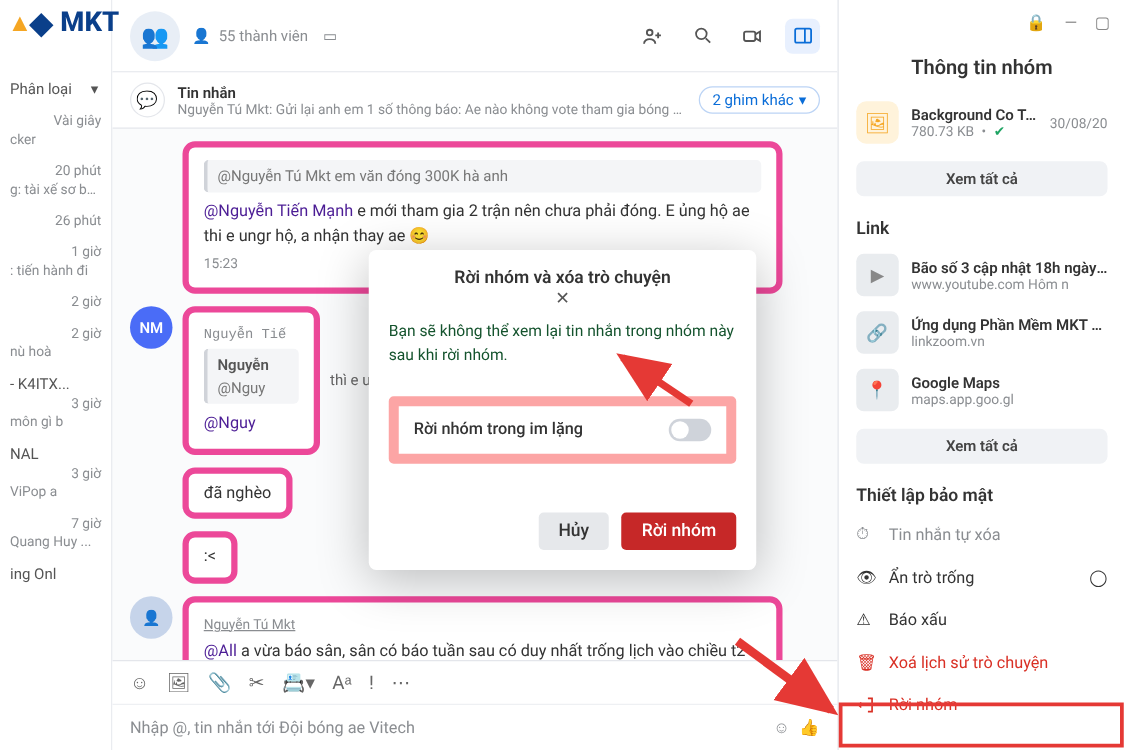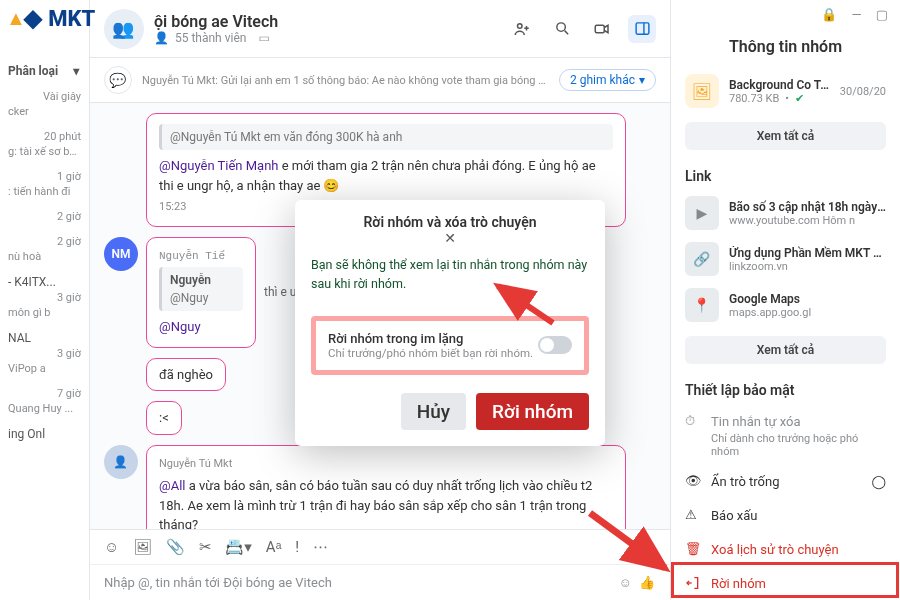--- a/index.html
+++ b/index.html
@@ -6,21 +6,21 @@
   body { width: 900px; height: 600px; overflow: hidden; background: #f5f6f8; position: relative; font-size: 13px; color: #333; }
 
   .root { display: flex; width: 100%; height: 100%; }
 
   
   .left-col { width: 90px; background: #fff; border-right: 1px solid #e4e6eb; padding-top: 58px; overflow: hidden; }
   .left-item { padding: 6px 8px; border-bottom: 0; display:flex; flex-direction:column; align-items:flex-end; gap:2px;}
   .left-item .time { font-size: 11px; color: #8a8d91; text-align: center; }
   .left-item .snip { font-size: 11px; color: #8a8d91; white-space: nowrap; overflow: hidden; text-overflow: ellipsis; max-width:80px; text-align:left; align-self:stretch;}
   .left-item .name { font-size: 12px; color:#555; white-space: nowrap; overflow: hidden; text-overflow: ellipsis; max-width:80px; text-align:left; align-self:stretch;}
-  .filter-row { font-size:12px; color:#555; padding:6px 8px; display:flex; align-items:center; gap:15px;font-weight:bold;}
+  .filter-row { font-size:12px; color:#555; padding:6px 8px; display:flex; align-items:center; gap:15px;}
 
   
   .main-col { flex: 1; display: flex; flex-direction: column; background: #fafbfc; min-width:0;}
   .chat-header { height: 58px; background:#fff; border-bottom:1px solid #e4e6eb; display:flex; align-items:center; justify-content:space-between; padding:0 14px;}
   .chat-header-left { display:flex; align-items:center; gap:10px;}
   .group-avatar { width:40px; height:40px; border-radius:50%; background:#e8eef6; display:flex; align-items:center; justify-content:center; font-size:18px;}
   .chat-title { font-size:16px; font-weight:600; color:#333; }
   .chat-sub { font-size:12px; color:#8a8d91; display:flex; align-items:center; gap:6px;}
   .chat-header-right { display:flex; gap:12px; color:#555; align-items:center;}
   .hdr-btn { width:28px; height:28px; display:flex; align-items:center; justify-content:center; border-radius:6px; cursor:pointer; }
@@ -30,21 +30,21 @@
   .pin-icon { width:28px; height:28px; border-radius:50%; background:#fff; border:1px solid #e4e6eb; display:flex; align-items:center; justify-content:center; color:#0a6dd8; font-size:14px;}
   .pin-text { flex:1; min-width:0;}
   .pin-text .pt-title { font-size:12px; font-weight:600;}
   .pin-text .pt-line { font-size:11px; color:#8a8d91; white-space:nowrap; overflow:hidden; text-overflow:ellipsis;}
   .pin-chip { border:1px solid #bcd4f5; color:#0a6dd8; border-radius:14px; padding:3px 10px; font-size:12px; display:flex; align-items:center; gap:4px;}
 
   .messages { flex:1; overflow:hidden; padding:10px 14px; display:flex; flex-direction:column; gap:10px;}
   .msg-row { display:flex; gap:8px; align-items:flex-start;}
   .avatar { width:34px; height:34px; border-radius:50%; background:#c6d4ea; display:flex; align-items:center; justify-content:center; font-size:12px; color:#2d4f8a; font-weight:600; flex-shrink:0;}
   .avatar.nm { background:#4a6cf7; color:#fff;}
-  .bubble { background:#fff; border:1px solid #ec4899; border-radius:10px; padding:10px 12px; max-width:480px; font-size:13px; line-height:1.5; color:#333;}
+  .bubble { background:#fff; border:5px solid #ec4899; border-radius:10px; padding:10px 12px; max-width:480px; font-size:13px; line-height:1.5; color:#333;}
   .bubble .quoted { border-left:3px solid #d0d3d9; padding:4px 8px; margin-bottom:6px; color:#777; font-size:12px; background:#f4f5f7; border-radius:4px;}
   .bubble .quoted .qn { font-weight:600; color:#555;}
   .mention { color:#4c1d95; }
   .ts { font-size:11px; color:#8a8d91; margin-top:4px;}
 
   .composer { border-top:1px solid #e4e6eb; background:#fff; }
   .toolbar { display:flex; gap:14px; padding:8px 14px; color:#666; align-items:center; border-bottom:1px solid #eef0f3;}
   .toolbar .tb { cursor:pointer; font-size:15px;}
   .input-row { padding:10px 14px; display:flex; align-items:center; gap:8px;}
   .msg-input { flex:1; border:none; outline:none; font-size:13px; color:#333; }
@@ -72,27 +72,27 @@
   .opt-row.danger { color:#d93025;}
   .opt-sub { font-size:11px; color:#8a8d91; padding:0 14px 6px 40px; margin-top:-6px;}
 
   
   .modal-backdrop { position:absolute; inset:0; background:transparent; display:flex; align-items:flex-start; justify-content:center;}
   .modal { margin-top:200px; width:310px; background:#fff; border-radius:6px; box-shadow:0 8px 40px rgba(0,0,0,0.25); overflow:hidden;}
   .modal-head { display:flex; align-items:center; justify-content:space-between; padding:14px 16px 10px;flex-direction:column; }
   .modal-head h3 { font-size:14px; font-weight:600;}
   .modal-close { cursor:pointer; color:#555; font-size:14px;}
   .modal-body { padding:0 16px 14px; font-size:12.5px; color:#14532d; line-height:1.5;}
-  .silent-box { margin:8px 16px 0; border:5px solid #fca5a5; border-radius:4px; padding:10px 12px; display:flex; align-items:center; justify-content:space-between; }
+  .silent-box { margin:8px 16px 0; border:8px solid #fca5a5; border-radius:4px; padding:10px 12px; display:flex; align-items:center; justify-content:space-between; }
   .silent-text .st-title { font-size:13px; font-weight:500; color:#333;}
   .silent-text .st-sub { font-size:11.5px; color:#8a8d91;}
   .toggle { width:34px; height:18px; background:#cfd3da; border-radius:10px; position:relative;}
   .toggle::after { content:""; width:14px; height:14px; background:#fff; border-radius:50%; position:absolute; top:2px; left:2px;}
   .modal-foot { display:flex; justify-content:flex-end; gap:10px; padding:18px 16px 16px;}
-  .btn { border:none; padding:7px 16px; font-size:19px; border-radius:4px; cursor:pointer; font-weight:500;}
+  .btn { border:none; padding:7px 16px; font-size:14px; border-radius:4px; cursor:pointer; font-weight:500;margin-top:21px;}
   .btn-sec { background:#e6e8eb; color:#333;}
   .btn-pri { background:#c62828; color:#fff;}
 
   
   .arrow { position:absolute; pointer-events:none;}
   .red-box-leave { position:absolute; border:3px solid #e53935; pointer-events:none; right:1px; bottom:2px; width:228px; height:36px;}
 
   .check-green { color:#1fa463; }
 
   
@@ -114,20 +114,23 @@
     <div id="left-items">
         <div class="left-item">
           <div class="time">Vài giây</div>
           <div class="snip">cker</div>
         </div>
         <div class="left-item">
           <div class="time">20 phút</div>
           <div class="snip">g: tài xế sơ bão ...</div>
         </div>
         <div class="left-item">
+          <div class="time">26 phút</div>
+        </div>
+        <div class="left-item">
           <div class="time">1 giờ</div>
           <div class="snip">: tiến hành đi</div>
         </div>
         <div class="left-item">
           <div class="time">2 giờ</div>
         </div>
         <div class="left-item">
           <div class="time">2 giờ</div>
           <div class="snip">nù hoà</div>
         </div>
@@ -150,21 +153,20 @@
           <div class="time"></div>
         </div>
       </div>
   </div>
 
   <div class="main-col">
     <div class="chat-header">
       <div class="chat-header-left">
         <div class="group-avatar">👥</div>
         <div>
-          <div class="chat-title">ội bóng ae Vitech</div>
           <div class="chat-sub">
             <span>👤</span>
             <span>55 thành viên</span>
             <span style="margin-left:6px;color:#8a8d91;">▭</span>
           </div>
         </div>
       </div>
       <div class="chat-header-right">
         <div class="hdr-btn">
           <svg width="18" height="18" viewBox="0 0 24 24" fill="none" stroke="currentColor" stroke-width="2">
@@ -190,20 +192,21 @@
               <rect x="3" y="4" width="18" height="16" rx="2"></rect>
               <path d="M14 4v16"></path>
             </svg>
         </div>
       </div>
     </div>
 
     <div class="pinned-bar">
       <div class="pin-icon">💬</div>
       <div class="pin-text">
+        <div class="pt-title">Tin nhắn</div>
         <div class="pt-line">Nguyễn Tú Mkt: Gửi lại anh em 1 số thông báo: Ae nào không vote tham gia bóng vào tháng tới h...</div>
       </div>
       <div class="pin-chip">
         <span>2 ghim khác</span>
         <span>▾</span>
       </div>
     </div>
 
     <div class="messages">
       <div class="msg-row">
@@ -239,21 +242,21 @@
       <div class="msg-row">
         <div style="width:34px"></div>
         <div class="bubble" style="padding:6px 12px;">
           <span>:&lt;</span>
         </div>
       </div>
 
       <div class="msg-row">
         <div class="avatar">👤</div>
         <div class="bubble">
-          <div style="font-size:11px;color:#8a8d91;margin-bottom:4px;">Nguyễn Tú Mkt</div>
+          <div style="font-size:11px;color:#8a8d91;margin-bottom:4px;text-decoration:underline;">Nguyễn Tú Mkt</div>
           <span class="mention">@All</span><span> a vừa báo sân, sân có báo tuần sau có duy nhất trống lịch vào chiều t2 18h. Ae xem là mình trừ 1 trận đi hay báo sân sắp xếp cho sân 1 trận trong tháng?</span>
           
         </div>
       </div>
     </div>
 
     <div class="composer">
       <div class="toolbar">
         <span class="tb">☺</span>
         <span class="tb">🖼</span>
@@ -318,21 +321,20 @@
           </div>
         </div>
       </div>
     <div class="see-all">Xem tất cả</div>
 
     <div class="section-h">Thiết lập bảo mật</div>
     <div class="opt-row" style="color:#8a8d91;">
       <span class="oicon">⏱</span>
       <span>Tin nhắn tự xóa</span>
     </div>
-    <div class="opt-sub">Chỉ dành cho trưởng hoặc phó nhóm</div>
     <div class="opt-row">
       <span class="oicon">👁</span>
       <span>Ẩn trò trống</span>
       <span style="margin-left:auto;">◯</span>
     </div>
     <div class="opt-row">
       <span class="oicon">⚠</span>
       <span>Báo xấu</span>
     </div>
     <div class="opt-row danger">
@@ -355,21 +357,20 @@
 <div class="modal-backdrop">
   <div class="modal">
     <div class="modal-head">
       <h3>Rời nhóm và xóa trò chuyện</h3>
       <span class="modal-close">✕</span>
     </div>
     <div class="modal-body">Bạn sẽ không thể xem lại tin nhắn trong nhóm này sau khi rời nhóm.</div>
     <div class="silent-box">
       <div class="silent-text">
         <div class="st-title">Rời nhóm trong im lặng</div>
-        <div class="st-sub">Chỉ trưởng/phó nhóm biết bạn rời nhóm.</div>
       </div>
       <div class="toggle"></div>
     </div>
     <div class="modal-foot">
       <button class="btn btn-sec">Hủy</button>
       <button class="btn btn-pri">Rời nhóm</button>
     </div>
   </div>
 </div>
 

